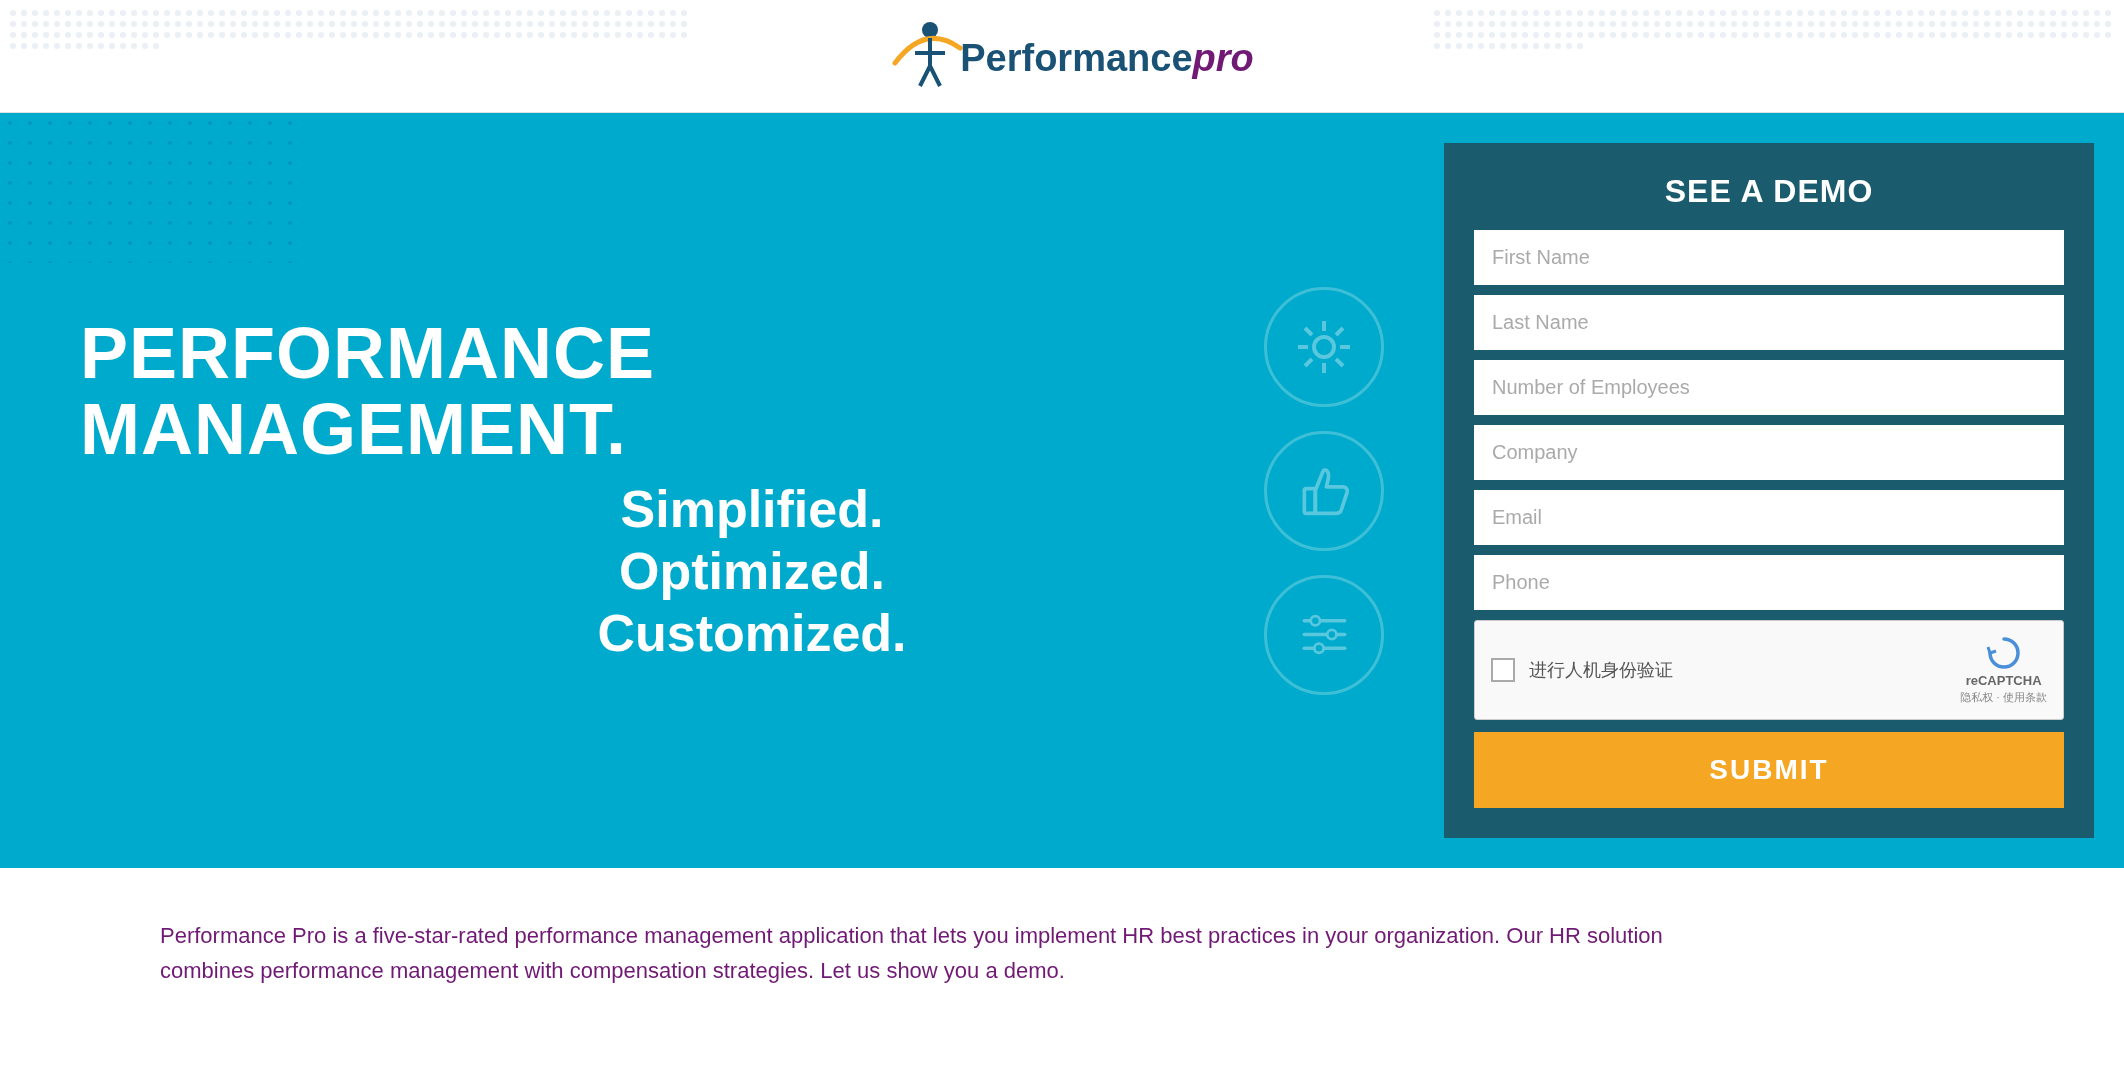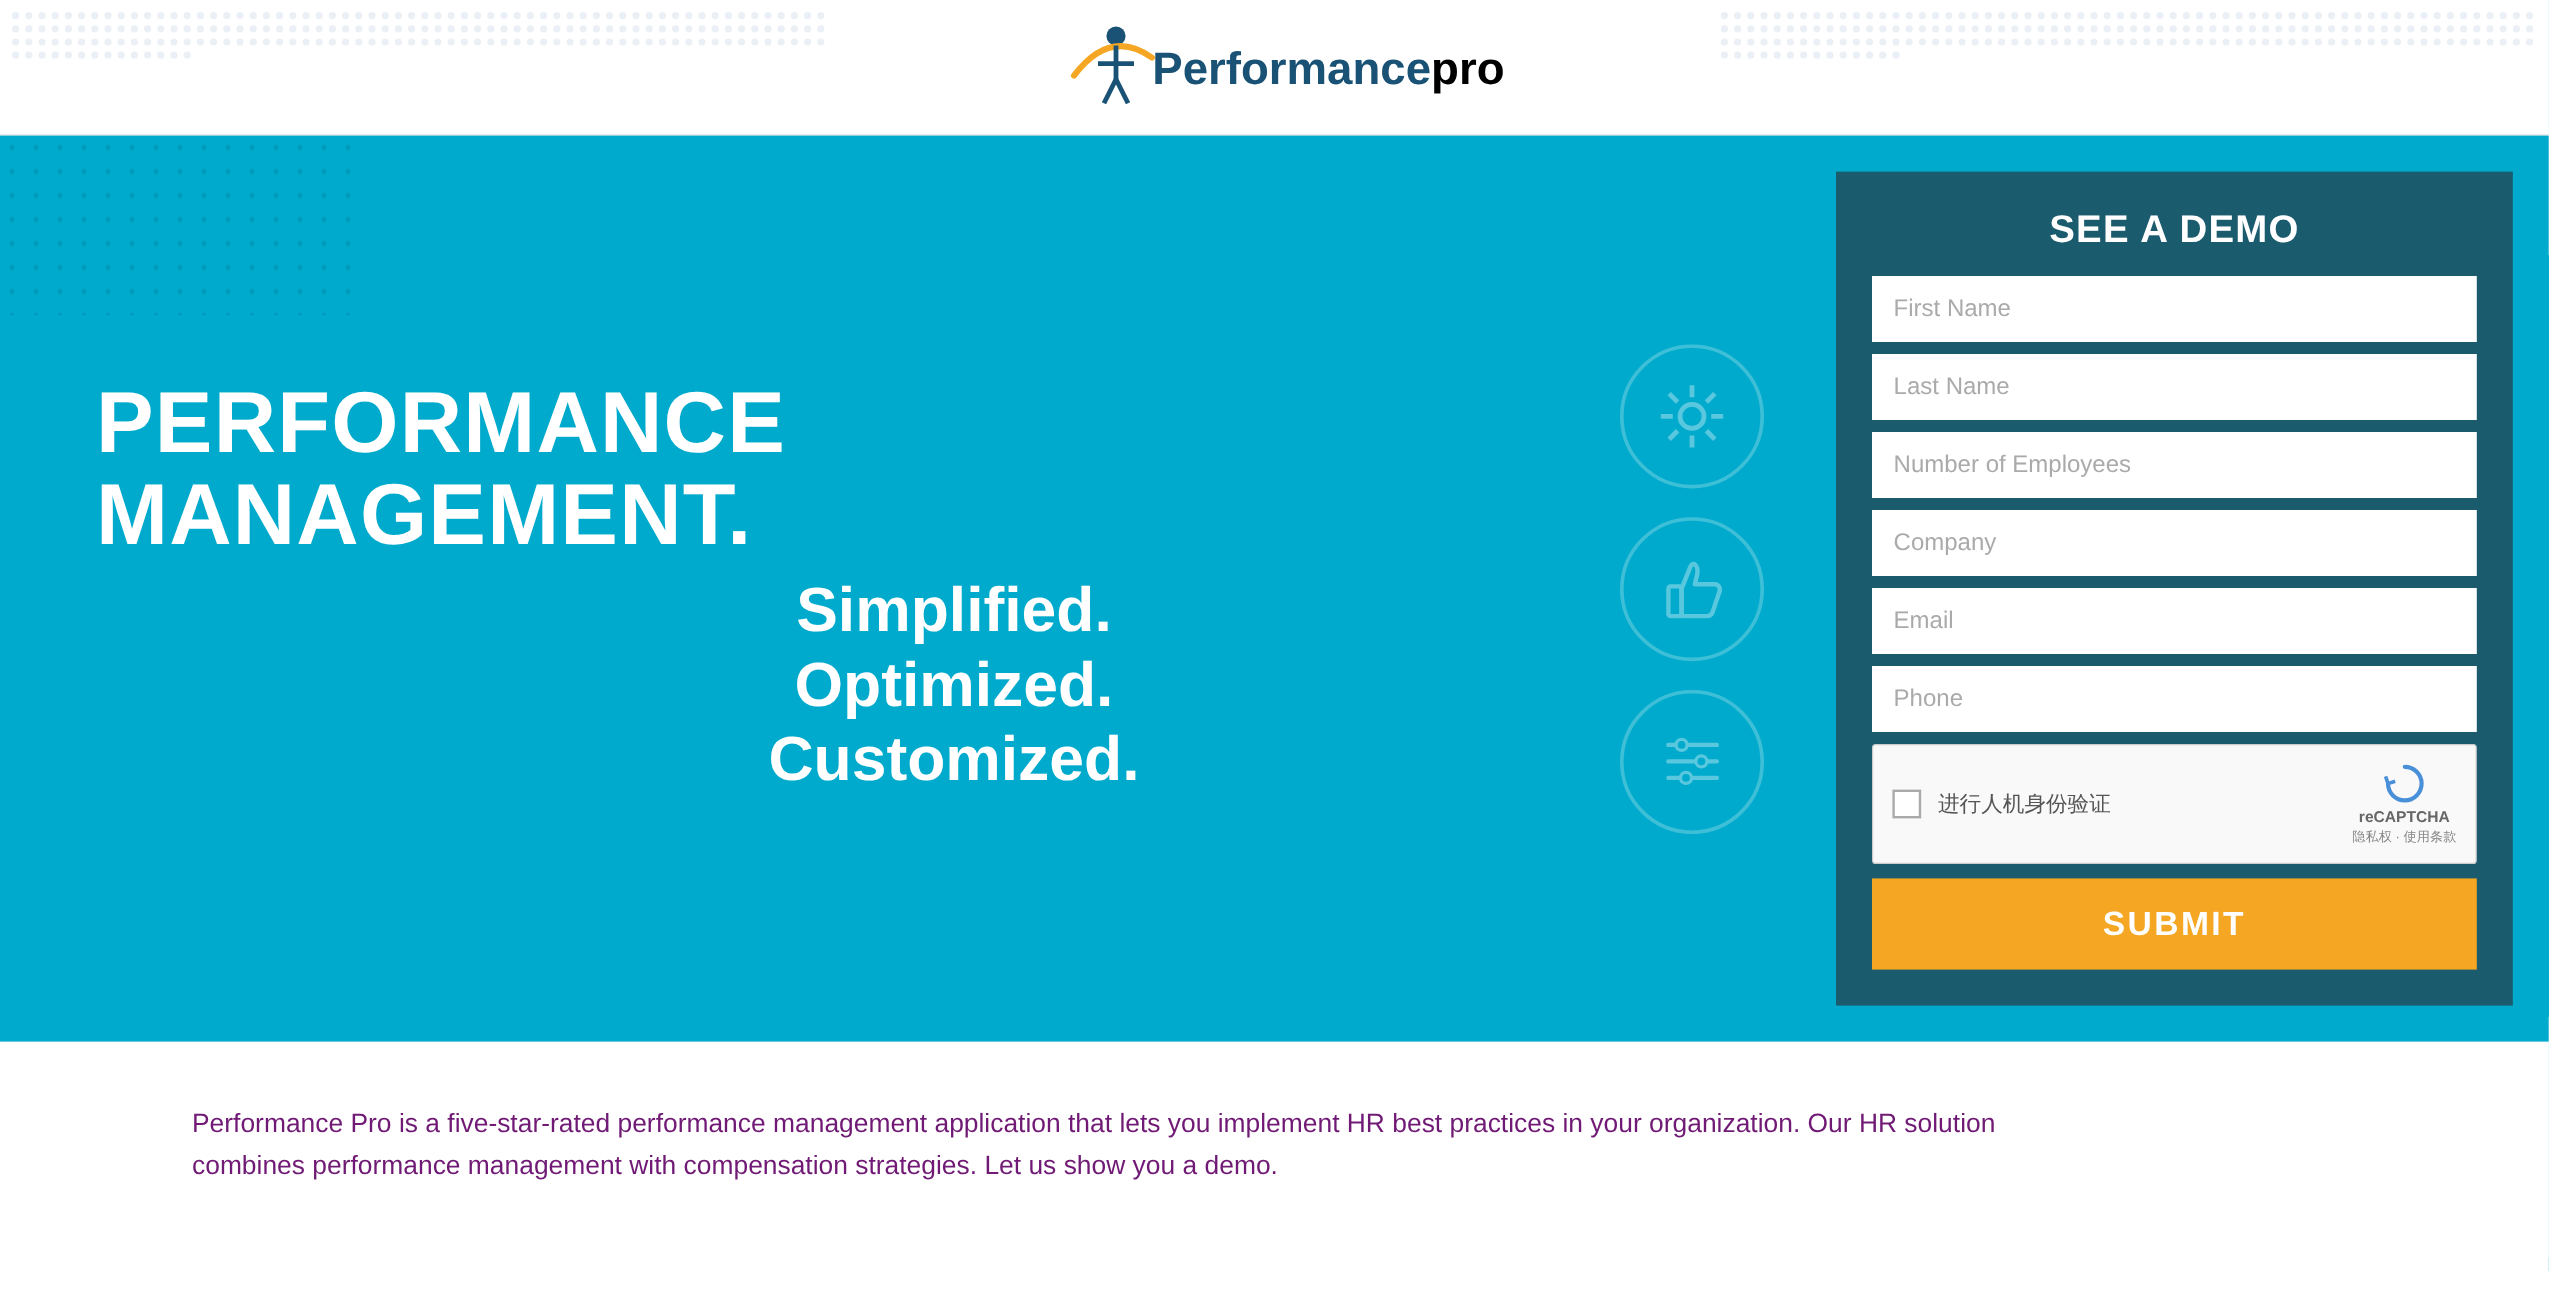--- a/index.html
+++ b/index.html
@@ -84,21 +84,21 @@
       border: 3px solid rgba(255,255,255,0.7);
       display: flex;
       align-items: center;
       justify-content: center;
       color: rgba(255,255,255,0.8);
       font-size: 48px;
     }
 
     
     .hero-right {
-      width: 594px;
+      width: 680px;
       flex-shrink: 0;
       display: flex;
       align-items: stretch;
       padding: 30px 30px 30px 0;
     }
 
     .demo-form-container {
       background: #1a5c6e;
       width: 100%;
       padding: 30px 30px 30px 30px;
@@ -424,21 +424,21 @@
 
       <path d="M25 45 Q55 5 90 30" stroke="#f5a623" stroke-width="5" fill="none" stroke-linecap="round"></path>
 
       <line x1="60" y1="20" x2="60" y2="48" stroke="#1a5276" stroke-width="4"></line>
       <line x1="45" y1="35" x2="75" y2="35" stroke="#1a5276" stroke-width="4"></line>
       <line x1="60" y1="48" x2="50" y2="68" stroke="#1a5276" stroke-width="4"></line>
       <line x1="60" y1="48" x2="70" y2="68" stroke="#1a5276" stroke-width="4"></line>
     </svg>
     <div style="display:flex; flex-direction:column; align-items:flex-start; margin-left:-10px;">
       <div style="font-size:38px; font-weight:800; color:#1a5276; line-height:1;">
-        <span>Performance</span><span style="color:#000000; ">pro</span>
+        <span>Performance</span><span style="color:#701a75; font-style:italic;">pro</span>
       </div>
     </div>
   </div>
 
   <div class="header-dots-right">
   <div class="dot"></div>
       <div class="dot"></div>
       <div class="dot"></div>
       <div class="dot"></div>
       <div class="dot"></div>

